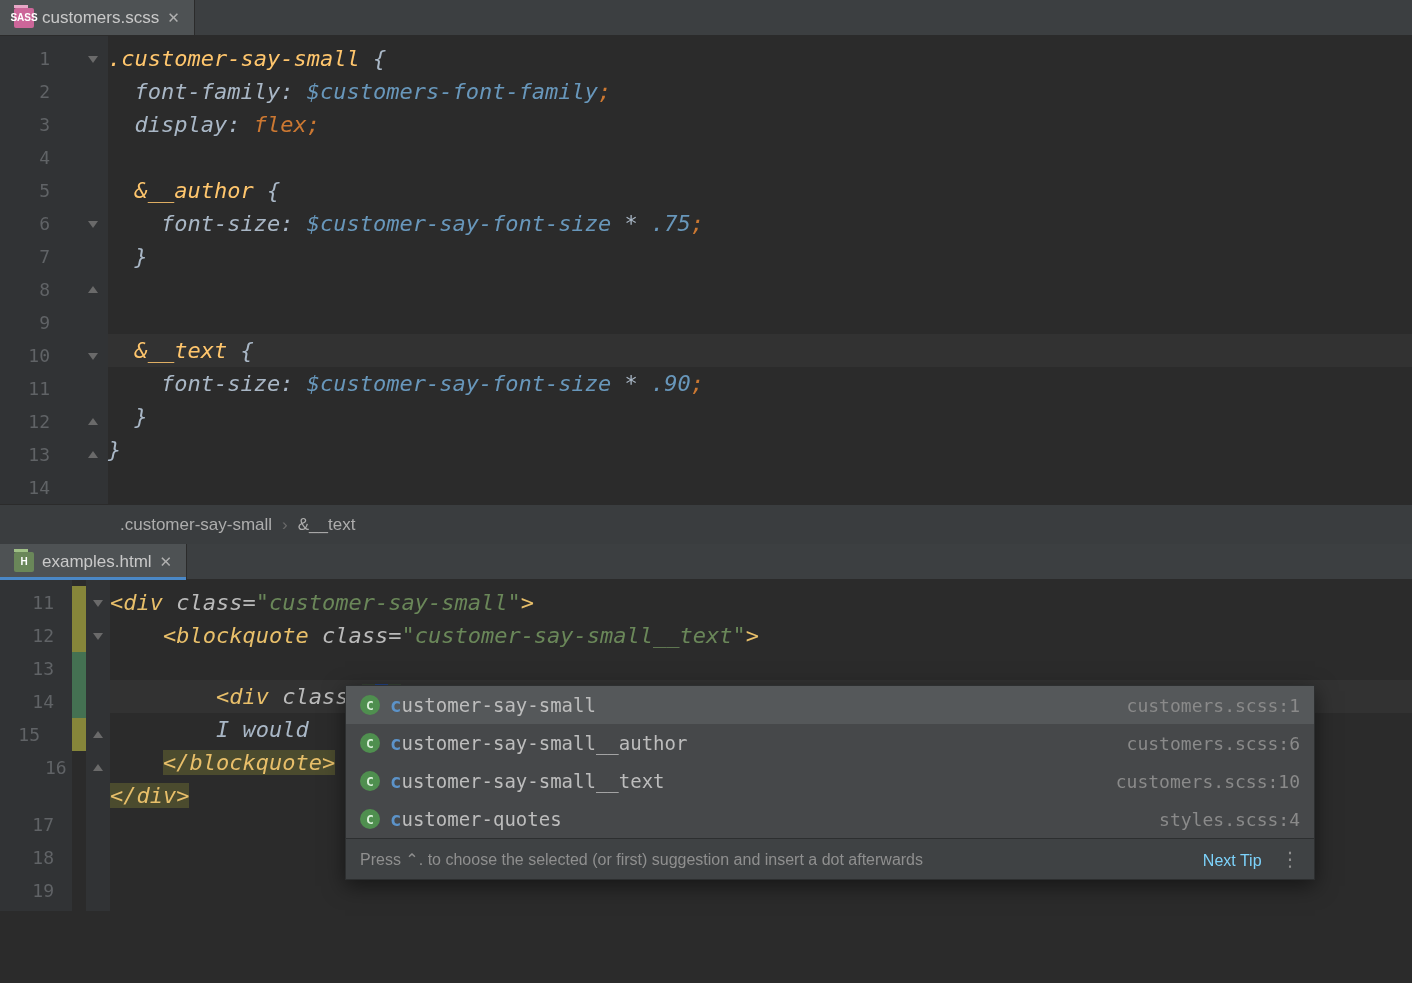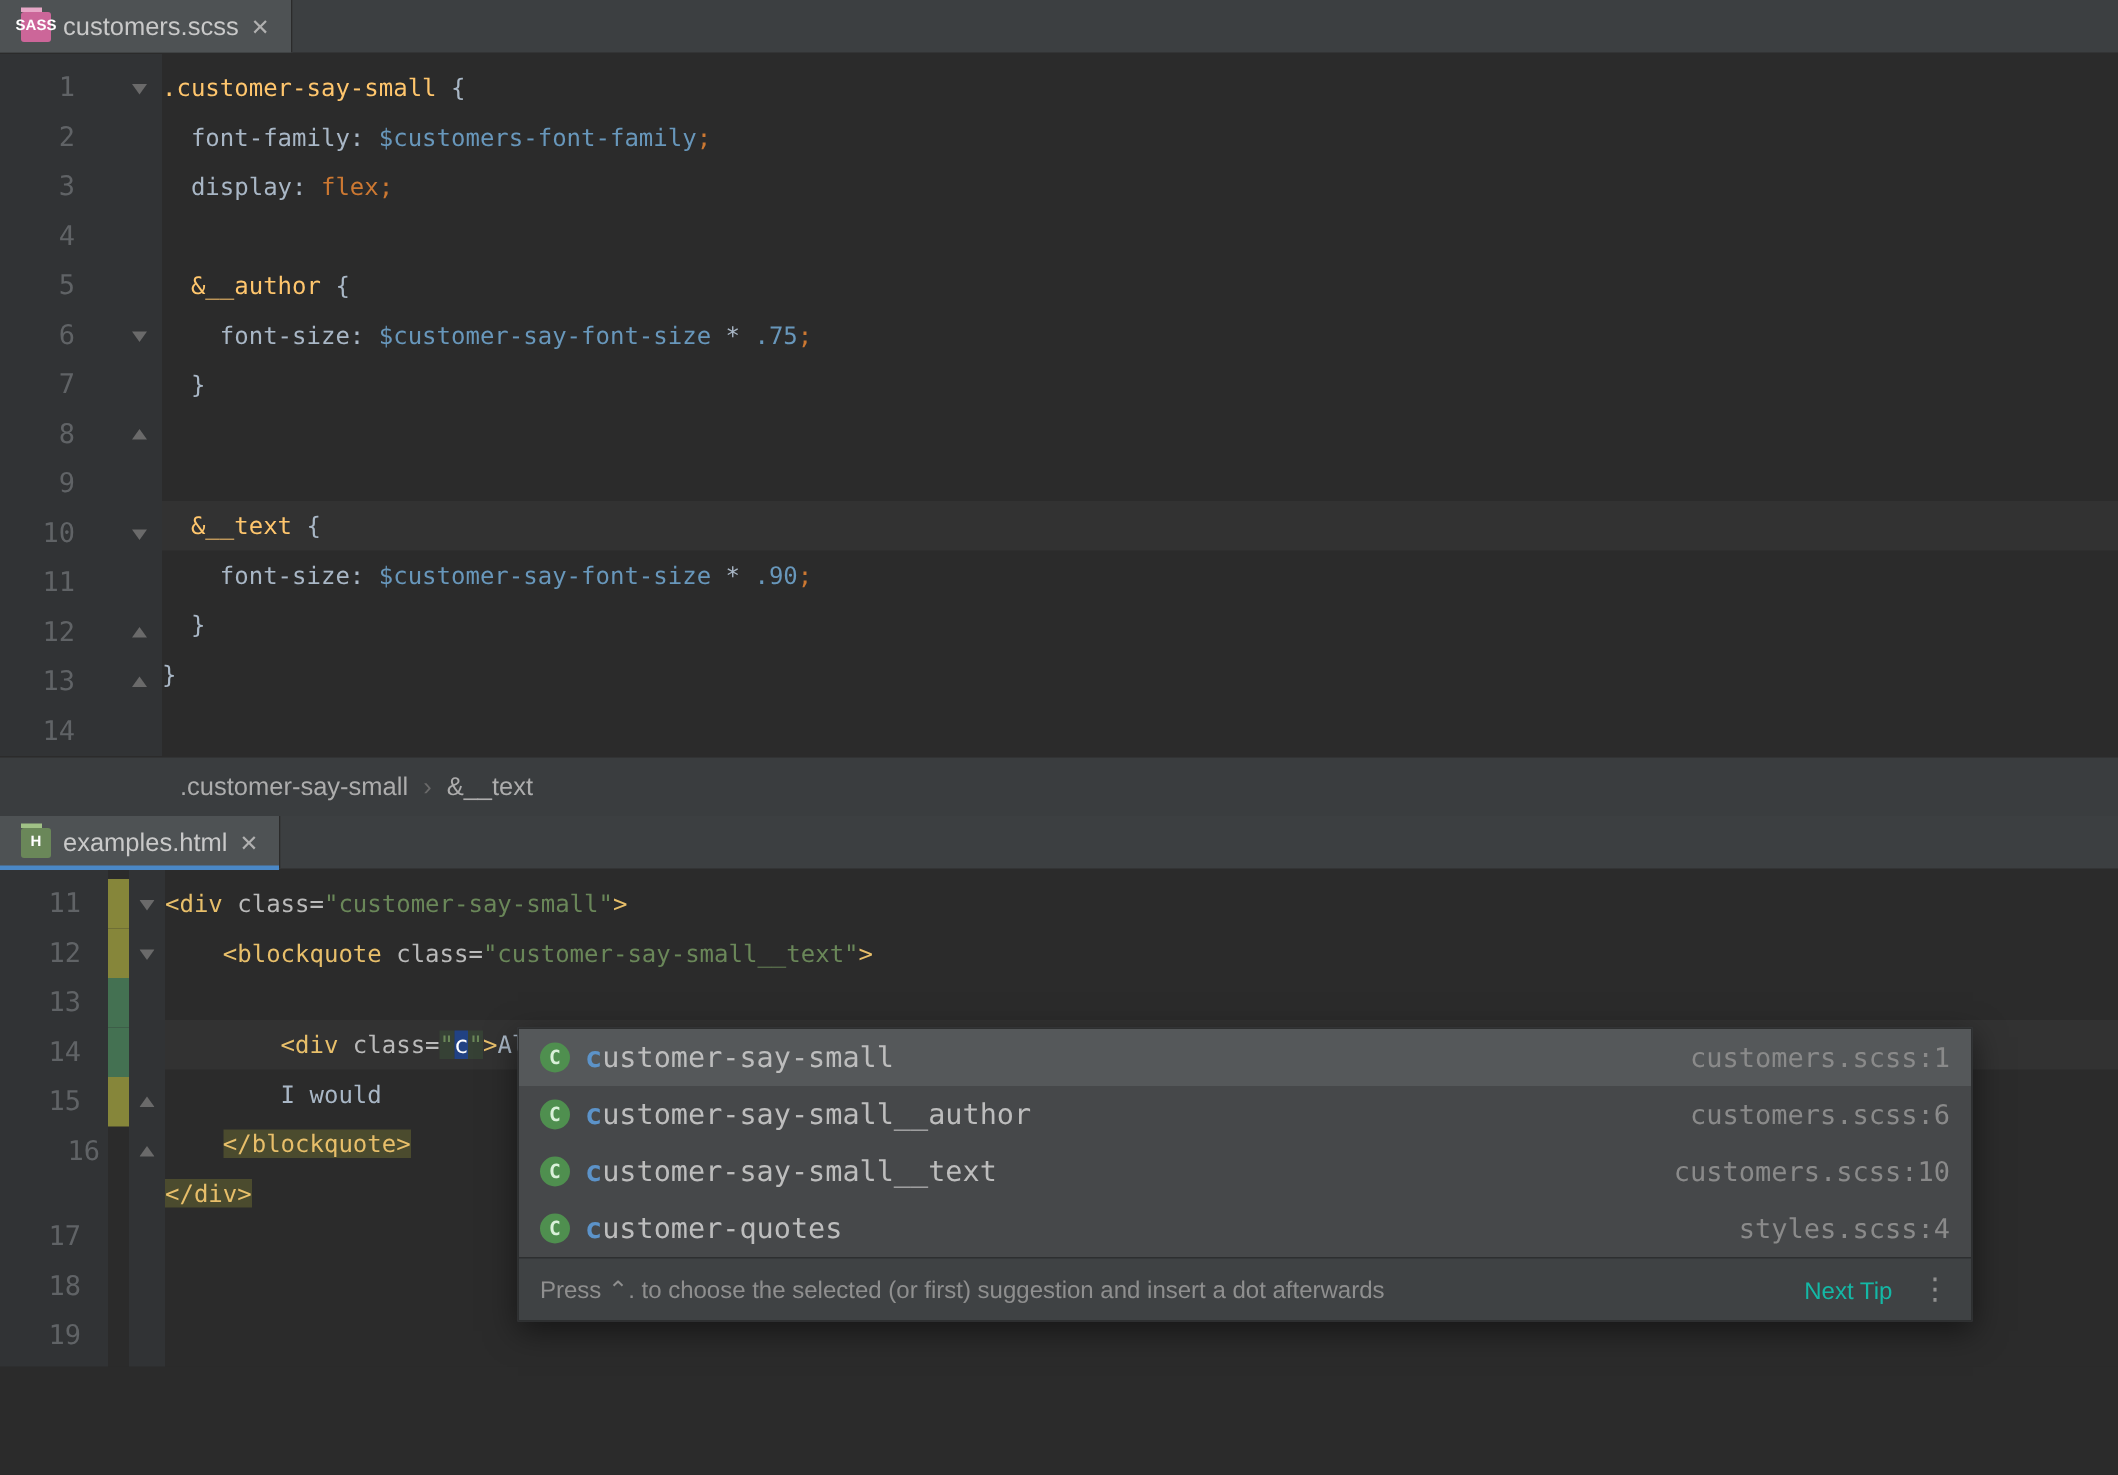--- a/index.html
+++ b/index.html
@@ -88,21 +88,22 @@
   .fold-cell svg { display:block; }
   .code {
     flex:1;
     padding-top:6px;
     position:relative;
   }
   .code-line {
     height:33px;
     line-height:33px;
     white-space:pre;
-    font-size:16px;
+    font-size:22px;
+    font-style:italic;
   }
   .hl-line { background:#323232; }
   .code-line.hl-line { background:#323232;margin-top:28px; }
 
   
   .sel   { color:#ffc66d; }
   .prop  { color:#a9b7c6; }
   .punct { color:#a9b7c6; }
   .var   { color:#6897bb; }
   .kw    { color:#cc7832; }
@@ -169,21 +170,21 @@
     color:#d9f0d9; font-size:13px; font-weight:600;
   }
   .popup-tip {
     display:flex; align-items:center; justify-content:space-between;
     padding:8px 14px;
     background:#3f4244;
     color:#8f8f8f;
     font-size:16px;
     border-top:1px solid #2d2f30;
   }
-  .link { color:#14b8a6; cursor:pointer; }
+  .link { color:#7dd3fc; cursor:pointer; }
   .more-icon { color:#8f8f8f; font-size:20px; margin-left:14px; cursor:pointer; }
 
   
   .pane-top { height: 574px; display:flex; flex-direction:column; }
   .pane-top .editor { flex:1; }
   .pane-bottom { flex:1; display:flex; flex-direction:column; position:relative; }
   .pane-bottom .editor { flex:1; position:relative; }
 
   .root { height:840px; width:1412px; display:flex; flex-direction:column; background:#3c3f41;border-radius:21px; }
 
@@ -300,21 +301,21 @@
         <span class="tab-close">✕</span>
       </div>
     </div>
 
     <div class="editor">
       <div class="gutter" style="width:72px;">
         <div class="gutter-line" style="padding-right:18px;">11</div>
         <div class="gutter-line" style="padding-right:18px;">12</div>
         <div class="gutter-line" style="padding-right:18px;">13</div>
         <div class="gutter-line" style="padding-right:18px;">14</div>
-        <div class="gutter-line" style="padding-right:18px;">15</div>
+        <div class="gutter-line" style="padding-right:32px;">15</div>
         <div class="gutter-line" style="padding-right:18px;padding-left:45px;">16</div>
         <div class="gutter-line" style="padding-right:18px;margin-top:24px;">17</div>
         <div class="gutter-line" style="padding-right:18px;">18</div>
         <div class="gutter-line" style="padding-right:18px;">19</div>
       </div>
       <div class="vcs-col">
         <div class="vcs-cell vcs-yellow"></div>
         <div class="vcs-cell vcs-yellow"></div>
         <div class="vcs-cell vcs-green"></div>
         <div class="vcs-cell vcs-green"></div>

